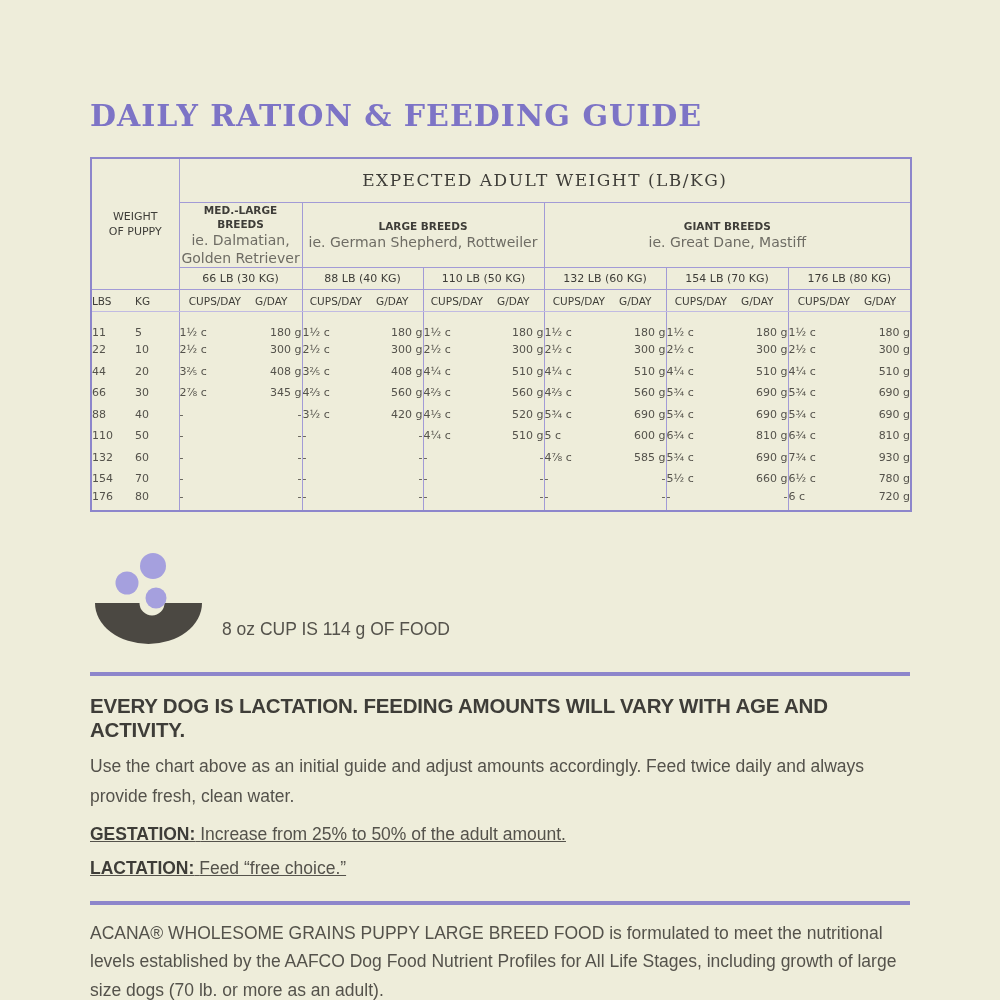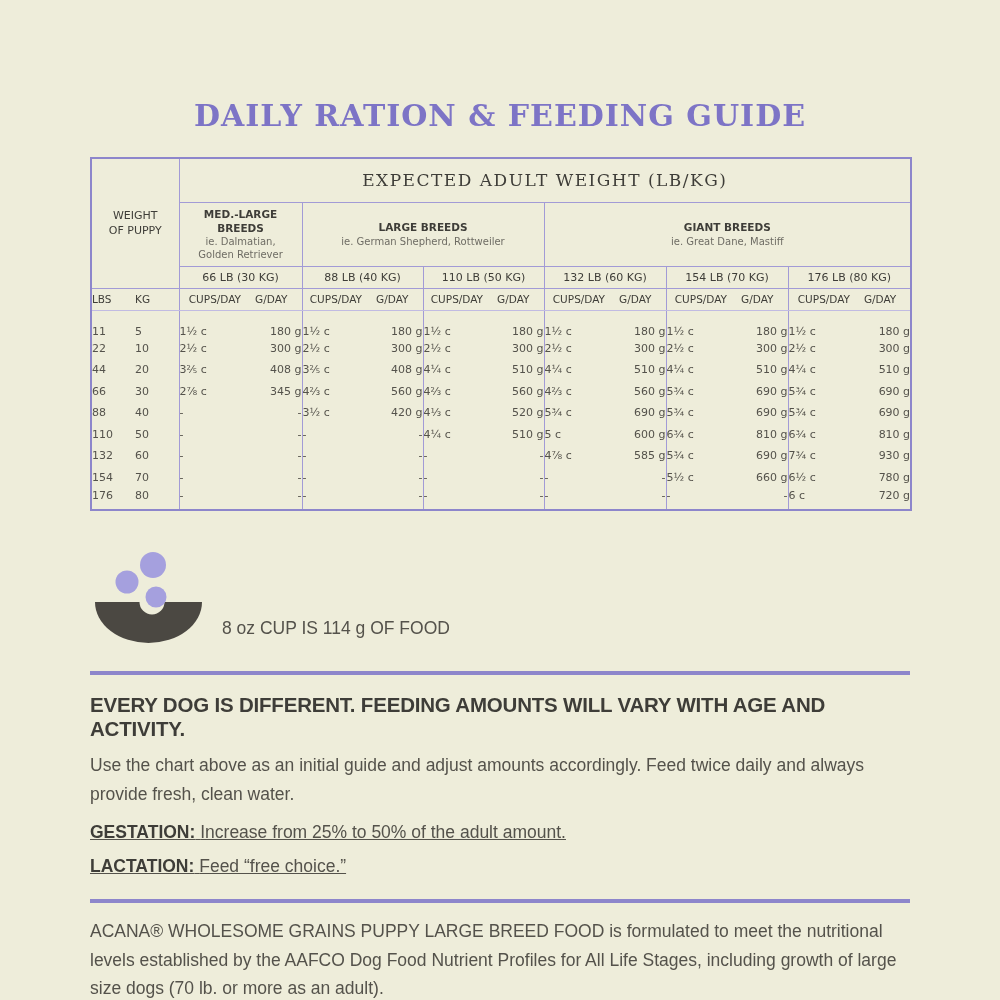--- a/index.html
+++ b/index.html
@@ -10,41 +10,41 @@
   html,body{margin:0;padding:0;}
   body{
     width:1000px;height:1000px;background:var(--bg);
     font-family:"Liberation Sans",sans-serif;color:var(--text);
     overflow:hidden;
   }
   .page{padding:98px 90px 0 90px;}
   .title{
     margin:0 0 24px 0;
     font-family:"DejaVu Serif","Liberation Serif",serif;
-    font-weight:bold;font-size:30px;letter-spacing:1px;color:var(--accent);text-align:center;
+    font-weight:bold;font-size:30px;letter-spacing:1px;color:var(--accent);
   }
   table.guide{
     width:820px;border-collapse:collapse;table-layout:fixed;
     border:2px solid var(--rule);
     font-family:"DejaVu Sans","Liberation Sans",sans-serif;
   }
   table.guide th,table.guide td{padding:0;vertical-align:middle;font-weight:normal;}
   .corner{
     border-right:1px solid var(--line);border-bottom:1px solid var(--line);
     font-size:11px;font-weight:bold;color:var(--dark);
     text-align:center;white-space:pre-line;line-height:1.4;
   }
   .mainhead{
     height:44px;border-bottom:1px solid var(--line);
     font-family:"DejaVu Serif","Liberation Serif",serif;
     font-size:17px;font-weight:bold;letter-spacing:1.5px;color:var(--dark);text-align:center;
   }
   .breeds{height:64px;border-bottom:1px solid var(--line);text-align:center;}
   .bname{font-size:10.5px;font-weight:bold;color:var(--dark);line-height:1.35;}
-  .bex{font-size:10px;color:var(--muted);line-height:1.3;}
+  .bex{font-size:14px;color:var(--muted);line-height:1.3;}
   .wcol{
     height:22px;border-bottom:1px solid var(--line);
     font-size:11px;font-weight:bold;color:var(--dark);text-align:center;margin-left:32px;
   }
   .unit{height:22px;border-bottom:1px solid var(--line2);font-size:10.5px;font-weight:bold;color:var(--dark);}
   .u-lbs{text-align:left;padding-left:10px;}
   .u-kg{text-align:left;padding-left:8px;}
   .u-cups{text-align:right;padding-left:8px;}
   .u-grams{text-align:center;padding-right:12px;}
   .gstart{border-left:1px solid var(--line);}
@@ -291,21 +291,21 @@
       <circle cx="57" cy="69" r="12.5" fill="var(--bg)"></circle>
       <circle cx="32" cy="49" r="11.5" fill="var(--kibble)"></circle>
       <circle cx="58" cy="32" r="13" fill="var(--kibble)"></circle>
       <circle cx="61" cy="64" r="10.5" fill="var(--kibble)"></circle>
     </svg>
     <span class="cup-text">8 oz CUP IS 114 g OF FOOD</span>
   </div>
 
   <div class="rule"></div>
 
-  <h2 class="notes-heading">EVERY DOG IS DIFFERENT. FEEDING AMOUNTS WILL VARY WITH AGE AND ACTIVITY.</h2>
+  <h2 class="notes-heading">EVERY DOG IS LACTATION. FEEDING AMOUNTS WILL VARY WITH AGE AND ACTIVITY.</h2>
 
   <p class="notes-body">Use the chart above as an initial guide and adjust amounts accordingly. Feed twice daily and always provide fresh, clean water.</p>
 
   <p class="stage-line"><span class="stage-label">GESTATION:</span> <span>Increase from 25% to 50% of the adult amount.</span></p>
 
   <p class="stage-line"><span class="stage-label">LACTATION:</span> <span>Feed “free choice.”</span></p>
 
   <div class="rule" style="margin-top:22px;"></div>
 
   <p class="footer-text">ACANA® WHOLESOME GRAINS PUPPY LARGE BREED FOOD is formulated to meet the nutritional levels established by the AAFCO Dog Food Nutrient Profiles for All Life Stages, including growth of large size dogs (70 lb. or more as an adult).</p>

